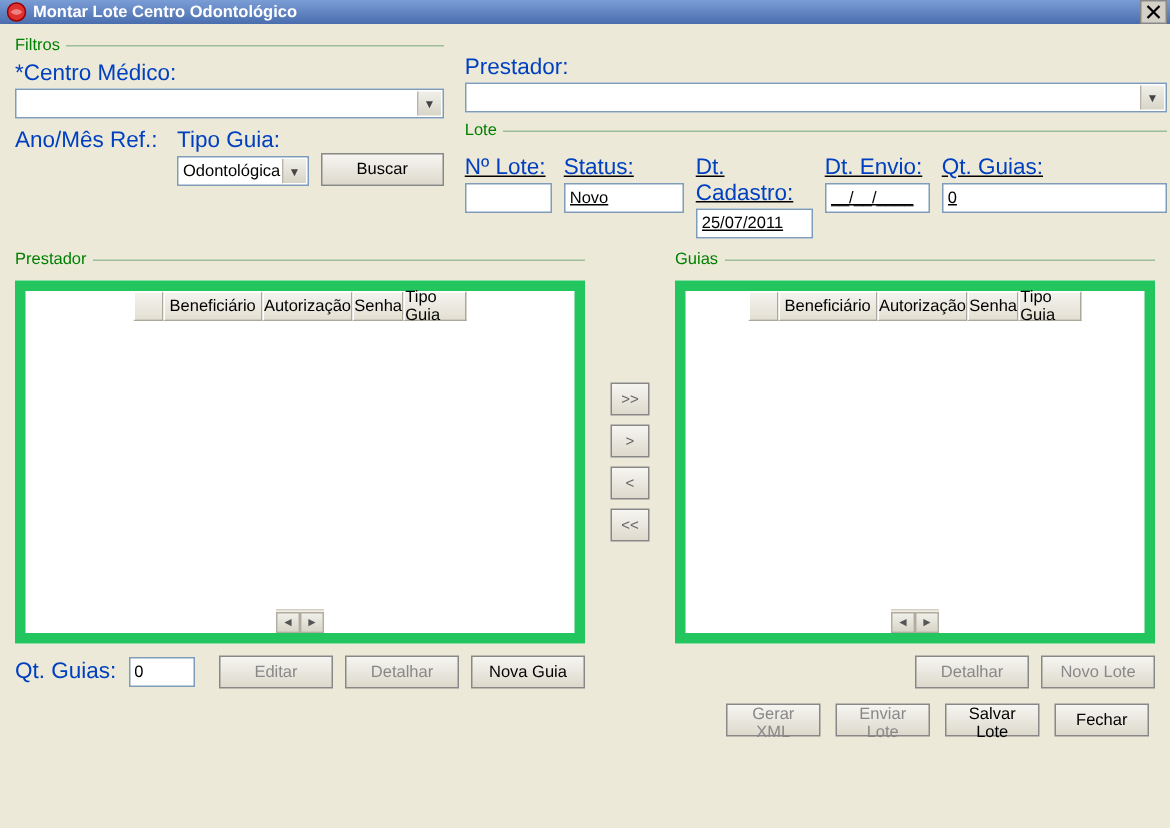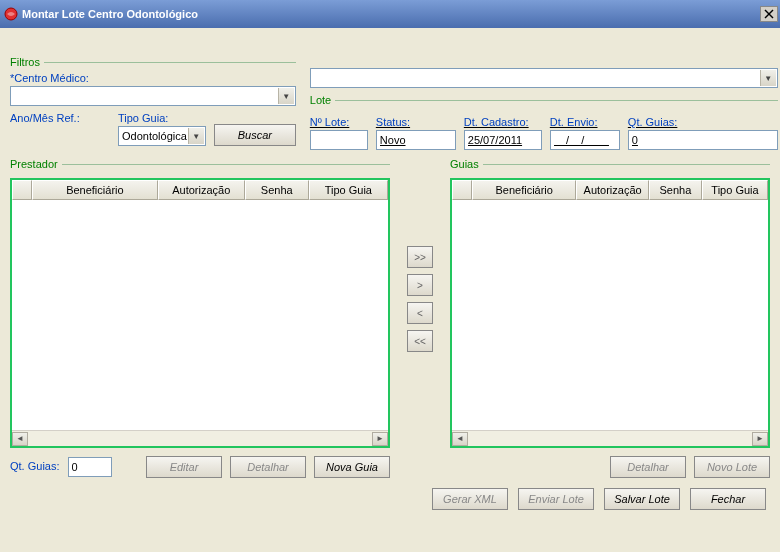--- a/index.html
+++ b/index.html
@@ -5,21 +5,21 @@
 * { box-sizing: border-box; margin: 0; padding: 0; }
 body {
   font-family: Tahoma, Arial, sans-serif;
   font-size: 11px;
   background: #ECE9D8;
   width: 780px;
   height: 552px;
   overflow: hidden;
 }
 .titlebar {
-  height: 28px;
+  height: 16px;
   background: linear-gradient(to bottom, #7B9DD6, #4A6DAE);
   color: #fff;
   display: flex;
   align-items: center;
   padding: 0 2px 0 4px;
   font-weight: bold;
   font-size: 11px;
 }
 .titlebar .icon {
   width: 14px; height: 14px;
@@ -47,26 +47,26 @@
   border: none;
   border-top: 1px solid #9BBF9B;
   padding: 4px 0 0 0;
   margin-top: 2px;
 }
 fieldset > legend {
   color: #008000;
   font-size: 11px;
   padding: 0 4px 0 0;
 }
-.row { display: flex; gap: 14px; margin-top: 20px; }
+.row { display: flex; gap: 14px; }
 .col-left { width: 380px; }
 .col-right { flex: 1; }
 .label {
   color: #0040C0;
-  font-size: 11px;
+  font-size: 15px;
   display: block;
   margin-bottom: 2px;
 }
 .combo, .txt {
   border: 1px solid #7F9DB9;
   background: #fff;
   height: 20px;
   font-size: 11px;
   padding: 1px 3px;
   font-family: Tahoma, Arial, sans-serif;
@@ -91,34 +91,34 @@
   color: #444;
 }
 .btn {
   height: 22px;
   border: 1px solid #888;
   background: linear-gradient(to bottom,#F6F5F1,#DDD9CC);
   font-size: 11px;
   font-family: Tahoma, Arial, sans-serif;
   cursor: pointer;
   padding: 0 8px;
-  font-style: italic;
 }
 .btn:disabled {
   color: #888;
 }
 .field-group { display: flex; gap: 8px; margin-top: 6px; }
 .lote-row .fld { display: flex; flex-direction: column; text-decoration: underline; }
 .table-container {
-  border: 2px solid #22c55e;
+  border: 7px solid #22c55e;
   background: #fff;
-  height: 270px;
+  height: 242px;
   margin-top: 4px;
   display: flex;
   flex-direction: column;
+  align-items: center;
 }
 .thead { display: flex; height: 20px; }
 .th {
   border: 1px solid #fff;
   border-right: 1px solid #ACA899;
   border-bottom: 1px solid #ACA899;
   background: linear-gradient(to bottom,#F4F3EE,#E3E0D2);
   font-size: 11px;
   display: flex;
   align-items: center;
@@ -167,21 +167,21 @@
   align-items: center; 
   margin-top: 8px;
 }
 .footer-buttons {
   display: flex;
   gap: 10px;
   justify-content: flex-end;
   margin-top: 10px;
   padding-right: 4px;
 }
-.footer-buttons .btn { width: 76px; }
+.footer-buttons .btn { width: 63px; }
 .wbtn { width: 76px; }
 </style>
 </head>
 <body>
 
 <div class="titlebar">
   <span class="icon">
     <svg width="14" height="14" viewBox="0 0 14 14">
       <circle cx="7" cy="7" r="6" fill="#E03030" stroke="#900" stroke-width="1"></circle>
       <path d="M3 7 Q7 3 11 7 Q7 11 3 7" fill="#fff" opacity="0.4"></path>
@@ -221,20 +221,21 @@
           </div>
           <div style="display:flex;align-items:flex-end">
             <button class="btn" style="width:82px">Buscar</button>
           </div>
         </div>
       </fieldset>
     </div>
 
     <div class="col-right">
       <div style="height:14px"></div>
+      <span class="label">Prestador:</span>
       <div class="combo" style="width:100%">
         <span></span>
         <span class="combo-arrow">▼</span>
       </div>
       <fieldset style="margin-top:6px">
         <legend>Lote</legend>
         <div class="field-group lote-row">
           <div class="fld" style="width:58px">
             <span class="label">Nº Lote:</span>
             <input class="txt" value="" style="">

